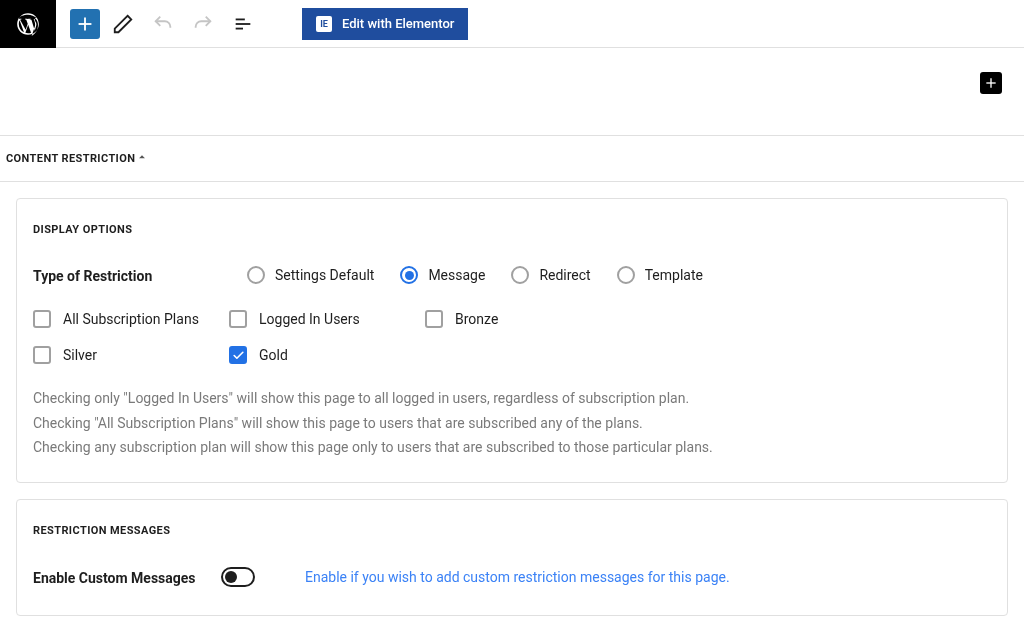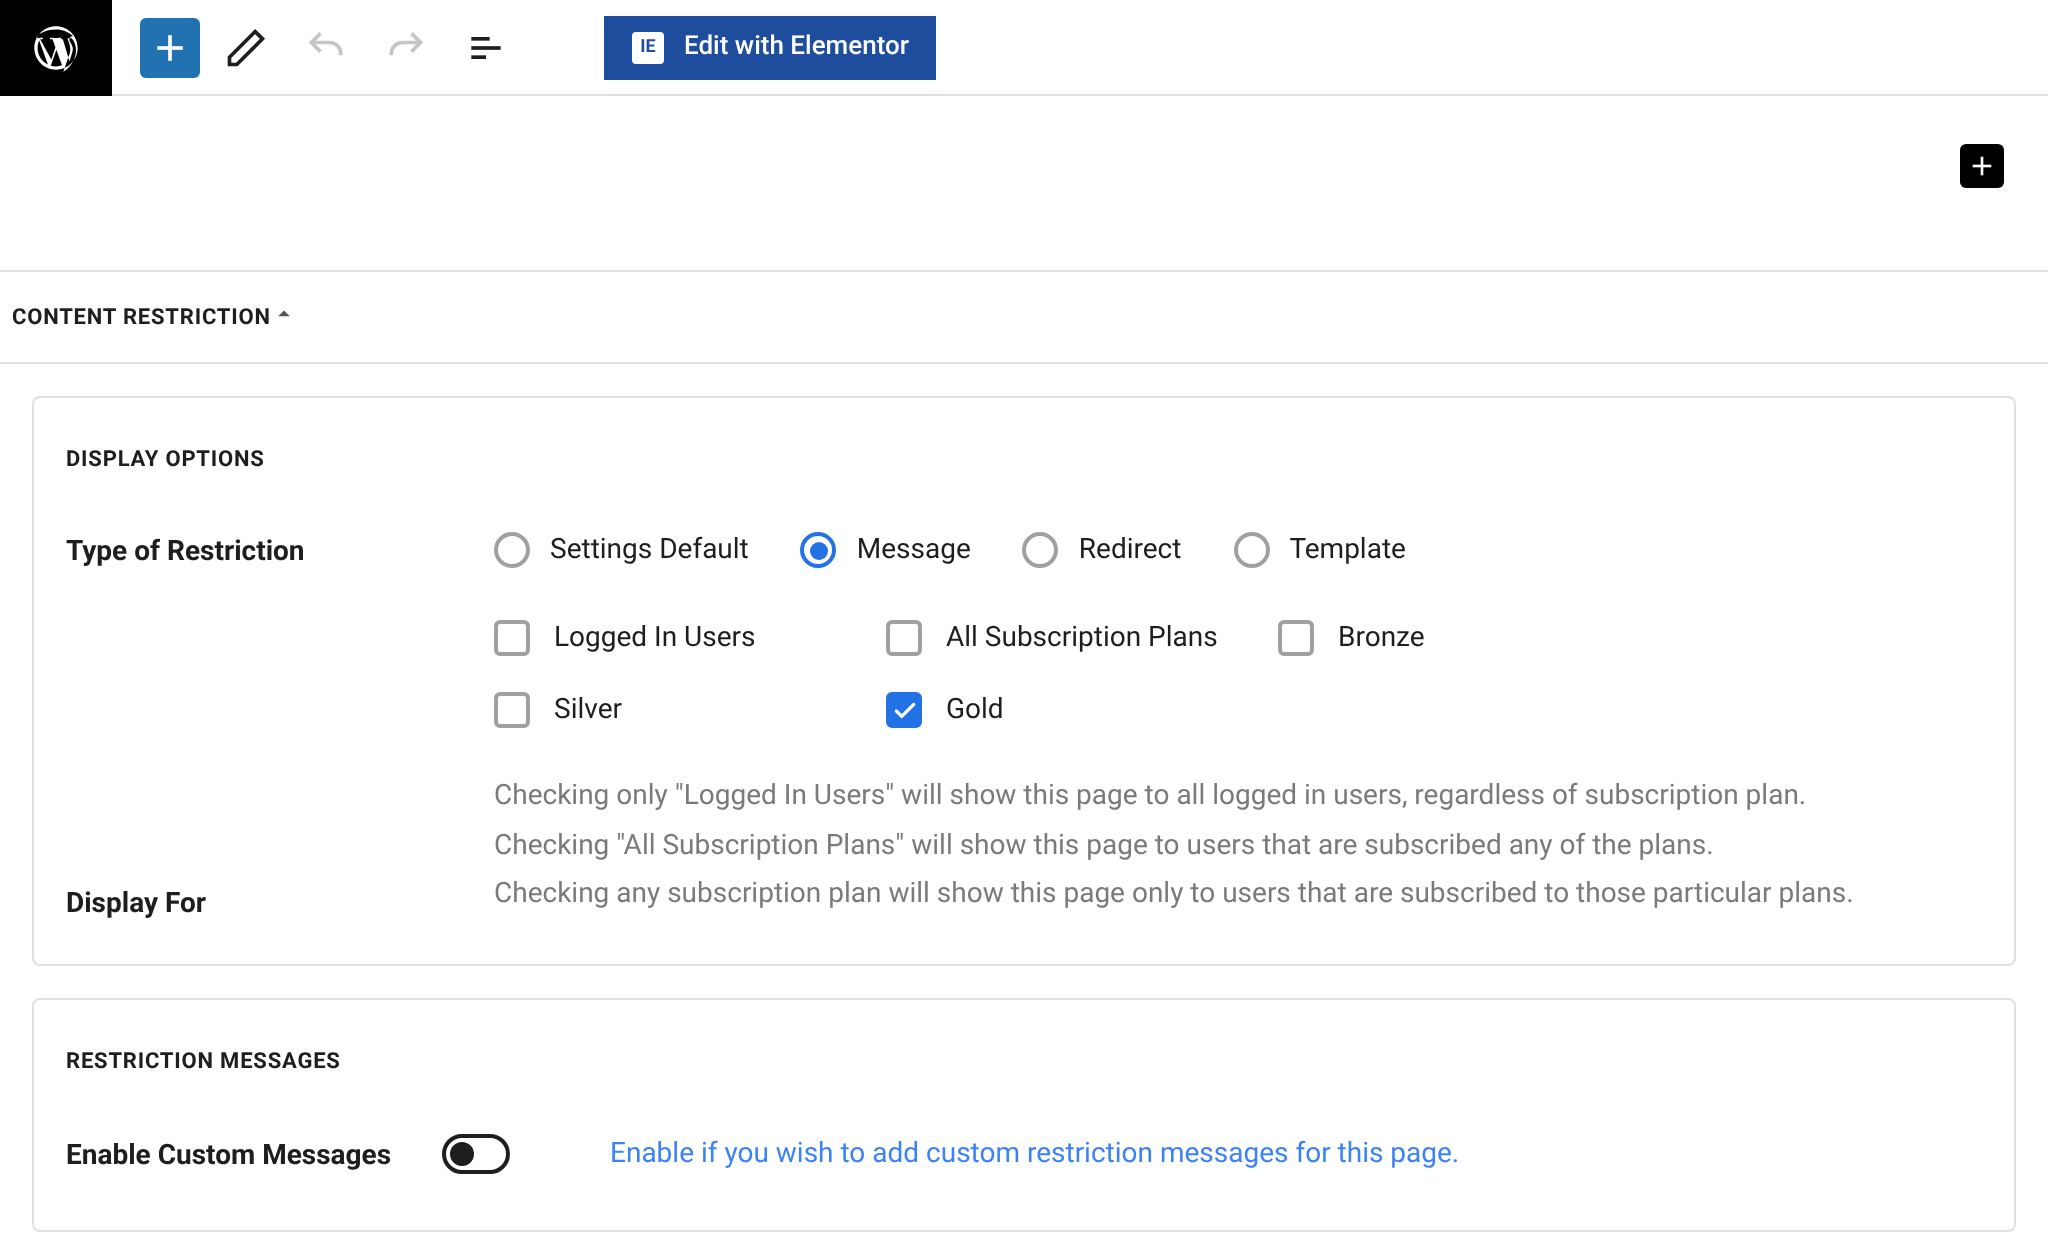--- a/index.html
+++ b/index.html
@@ -277,30 +277,29 @@
           <span>Redirect</span>
         </div>
         <div class="radio-item">
           <span class="radio"></span>
           <span>Template</span>
         </div>
       </div>
     </div>
 
     <div class="row" style="margin-bottom:0;">
-      <div class="row-label">Display For</div>
       <div class="row-content">
         <div class="check-grid">
           <div class="check-item">
             <span class="checkbox"></span>
+            <span>All Subscription Plans</span>
+          </div>
+          <div class="check-item">
+            <span class="checkbox"></span>
             <span>Logged In Users</span>
-          </div>
-          <div class="check-item">
-            <span class="checkbox"></span>
-            <span>All Subscription Plans</span>
           </div>
           <div class="check-item">
             <span class="checkbox"></span>
             <span>Bronze</span>
           </div>
           <div class="check-item">
             <span class="checkbox"></span>
             <span>Silver</span>
           </div>
           <div class="check-item">

